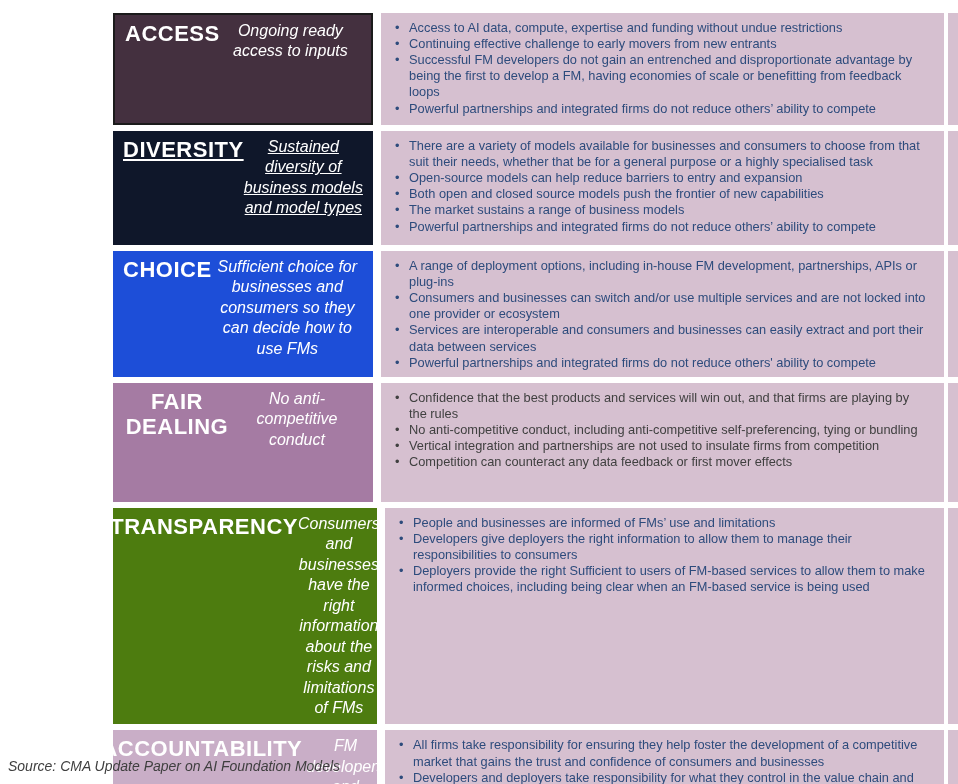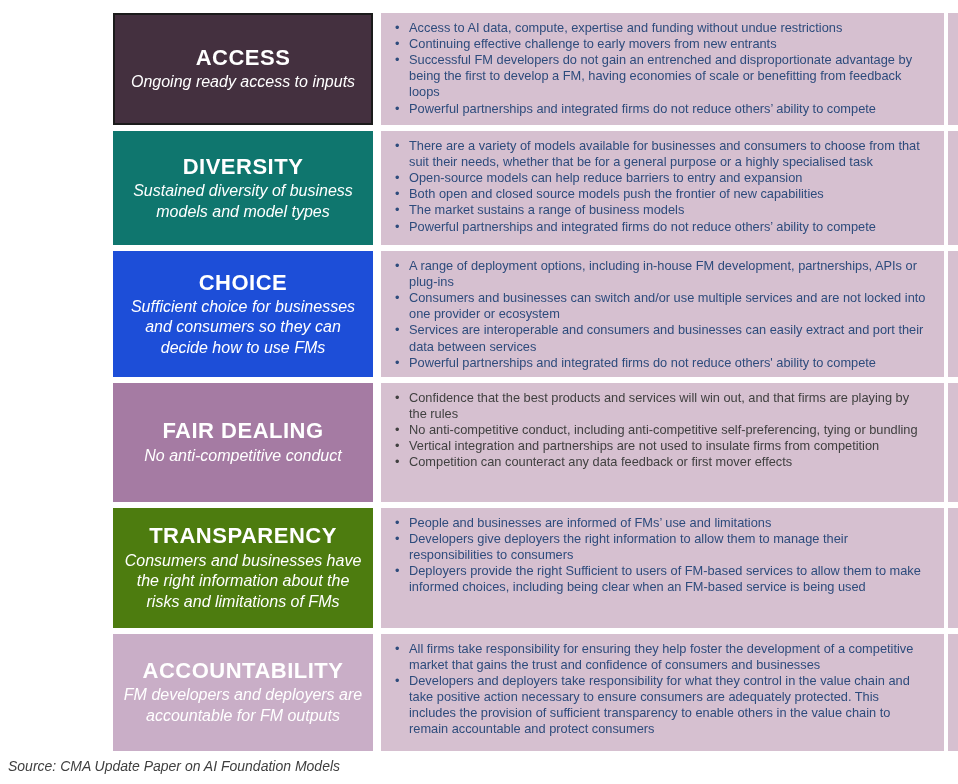--- a/index.html
+++ b/index.html
@@ -23,21 +23,21 @@
   .row:nth-child(3) { min-height: 115px; }
   .row:nth-child(4) { min-height: 119px; }
   .row:nth-child(5) { min-height: 120px; }
   .row:nth-child(6) { min-height: 117px; }
 
   .left-box {
     width: 264px;
     box-sizing: border-box;
     margin-right: 8px;
     display: flex;
-    flex-direction: column;
+    flex-direction: row;
     justify-content: center;
     text-align: center;
     padding: 6px 10px;
     color: #ffffff;
   }
   .row:nth-child(1) .left-box { border: 2px solid #1b1b1b; }
   .principle-title {
     font-size: 22px;
     font-weight: bold;
     letter-spacing: 0.5px;
@@ -100,21 +100,21 @@
           <li>Access to AI data, compute, expertise and funding without undue restrictions</li>
           <li>Continuing effective challenge to early movers from new entrants</li>
           <li>Successful FM developers do not gain an entrenched and disproportionate advantage by being the first to develop a FM, having economies of scale or benefitting from feedback loops</li>
           <li>Powerful partnerships and integrated firms do not reduce others’ ability to compete</li>
         </ul>
       </div>
       <div class="edge-strip" style="background-color: rgb(214, 192, 208);"></div>
     </div>
 
     <div class="row">
-      <div class="left-box" style="background-color: #0f766e;">
+      <div class="left-box" style="background-color: #0f172a; text-decoration: underline;">
         <div class="principle-title">DIVERSITY</div>
         <div class="principle-subtitle">Sustained diversity of business models and model types</div>
       </div>
       <div class="right-box" style="background-color: rgb(214, 192, 208); color: rgb(45, 75, 124);">
         <ul class="criteria-list">
           <li>There are a variety of models available for businesses and consumers to choose from that suit their needs, whether that be for a general purpose or a highly specialised task</li>
           <li>Open-source models can help reduce barriers to entry and expansion</li>
           <li>Both open and closed source models push the frontier of new capabilities</li>
           <li>The market sustains a range of business models</li>
           <li>Powerful partnerships and integrated firms do not reduce others’ ability to compete</li>

